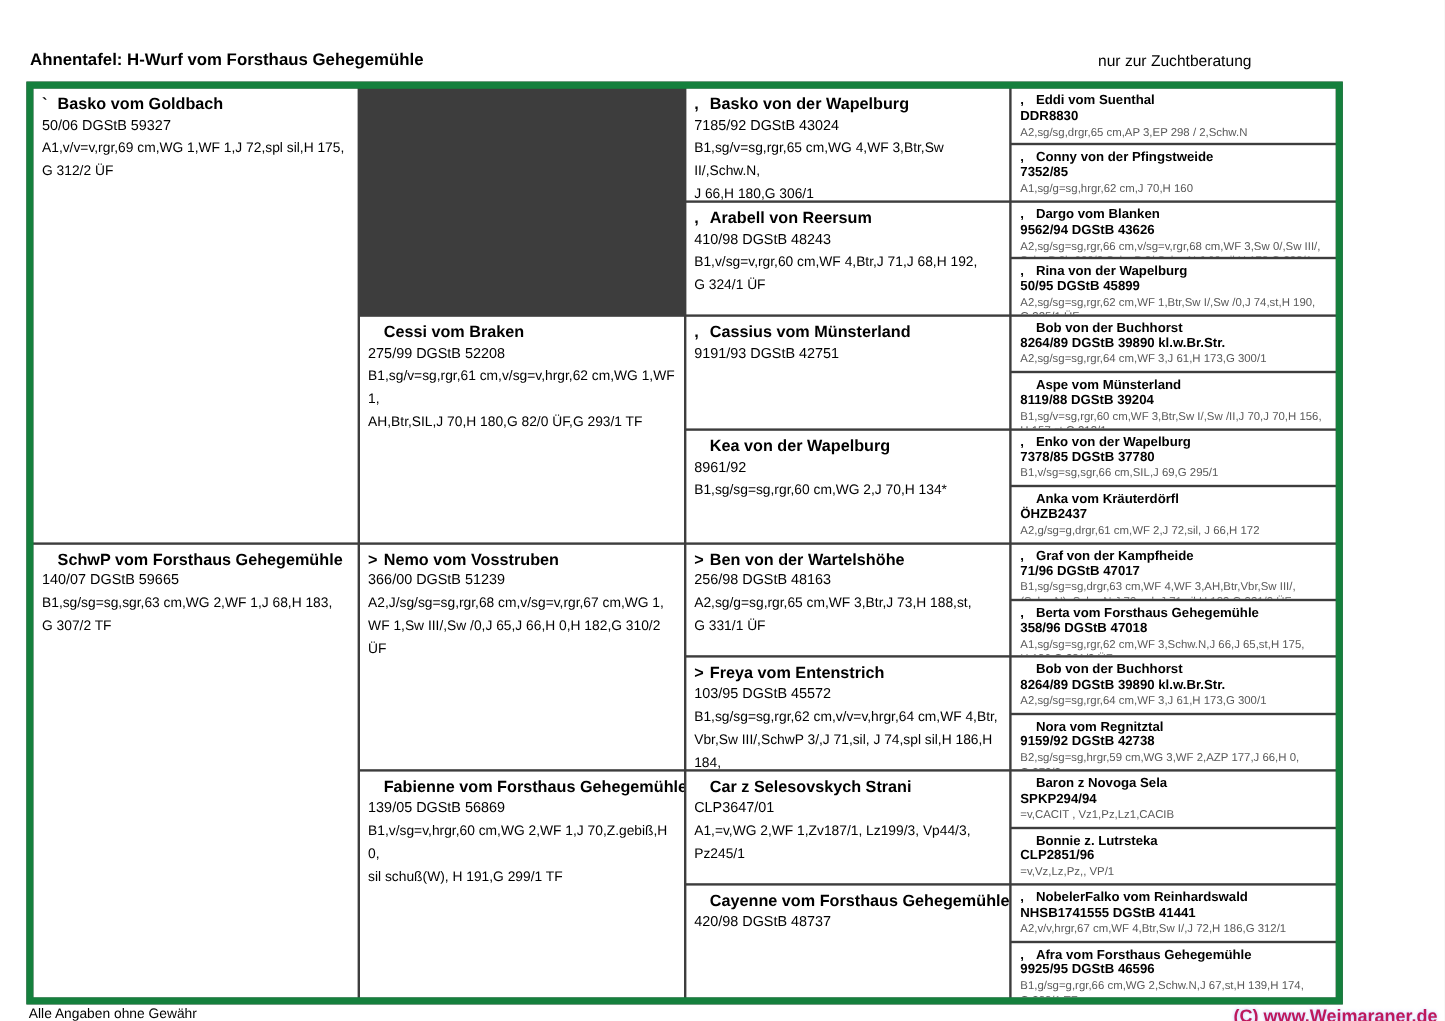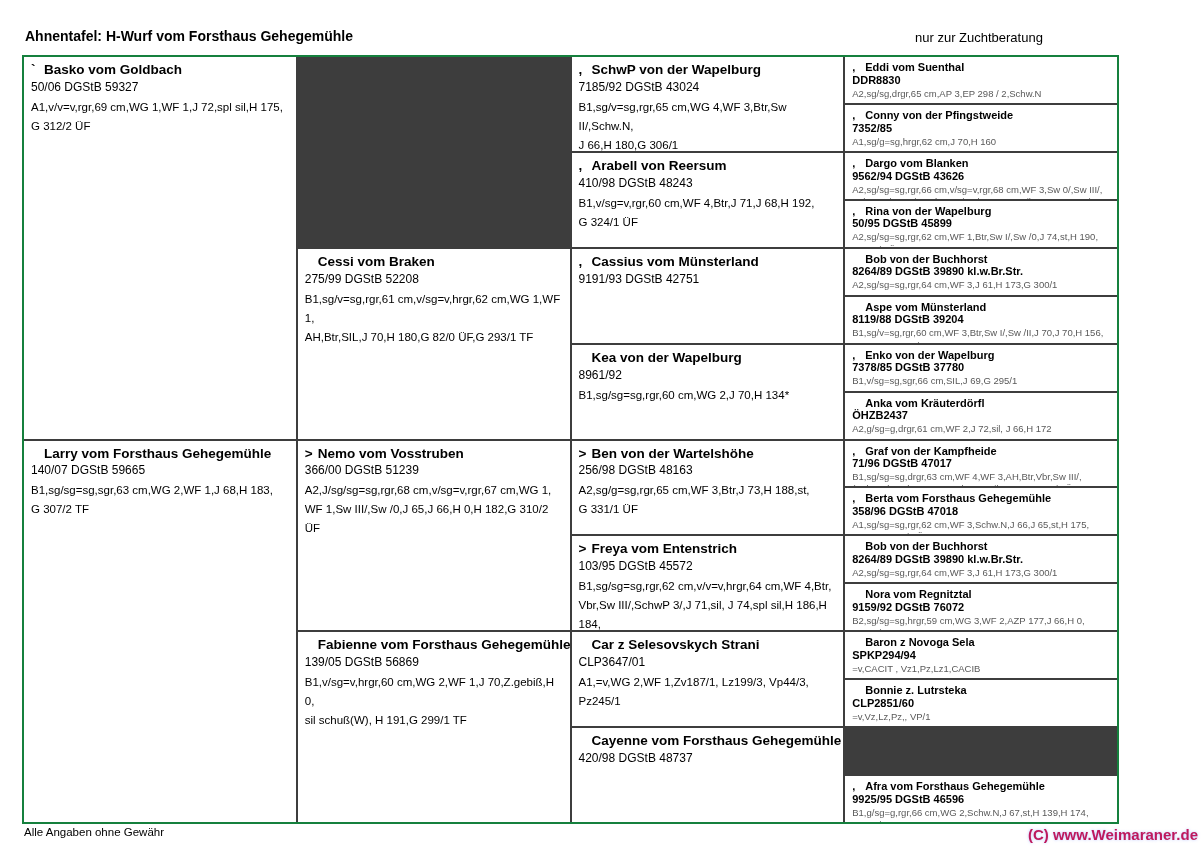--- a/index.html
+++ b/index.html
@@ -1,26 +1,26 @@
 <!DOCTYPE html>
 <html><head>
 <meta charset="utf-8">
 <style>
   * { margin: 0; padding: 0; box-sizing: border-box; }
   html,body { width: 1204px; height: 851px; background: #ffffff;
     font-family: "Liberation Sans", sans-serif; color: #000; overflow: hidden; }
-  .page { position: relative; width: 1204px; height: 696px; }
+  .page { position: relative; width: 1204px; height: 696px; margin-top: 13px; }
 
   .title { position: absolute; left: 25px; top: 28px; font-size: 14px; font-weight: bold; }
   .note  { position: absolute; left: 915px; top: 30px; font-size: 13px; }
 
   .pedigree {
     position: absolute; left: 22px; top: 55px; width: 1097px; height: 769px;
     display: grid; grid-template-columns: repeat(4, 1fr); grid-template-rows: repeat(16, 1fr);
-    background: #3d3d3d; border: 2px solid #15803d; gap: 2px;
+    background: #3d3d3d; border: 6px solid #15803d; gap: 2px;
   }
   .cell { background: #ffffff; padding: 5px 7px 3px 7px; overflow: hidden; }
   .name { font-weight: bold; white-space: nowrap; }
   .pfx  { display: inline-block; width: 13px; font-weight: bold; }
   .reg  { }
   .details { white-space: pre-line; color: #000; }
 
   .g1 .name, .g2 .name, .g3 .name { font-size: 13.5px; line-height: 1.25; }
   .g1 .reg,  .g2 .reg,  .g3 .reg  { font-size: 12px;  margin-top: 1px; }
   .g1 .details, .g2 .details, .g3 .details { font-size: 11.5px; line-height: 1.65; margin-top: 4px; }
@@ -44,21 +44,21 @@
 
   <div class="pedigree">
 
     <div class="cell g1" style="grid-column:1;grid-row:1/span 8">
       <div class="name"><span class="pfx">`</span><span>Basko vom Goldbach</span></div>
       <div class="reg">50/06 DGStB 59327</div>
       <div class="details">A1,v/v=v,rgr,69 cm,WG 1,WF 1,J 72,spl sil,H 175,
 G 312/2 ÜF</div>
     </div>
     <div class="cell g1" style="grid-column:1;grid-row:9/span 8">
-      <div class="name"><span class="pfx"></span><span>Larry vom Forsthaus Gehegemühle</span></div>
+      <div class="name"><span class="pfx"></span><span>SchwP vom Forsthaus Gehegemühle</span></div>
       <div class="reg">140/07 DGStB 59665</div>
       <div class="details">B1,sg/sg=sg,sgr,63 cm,WG 2,WF 1,J 68,H 183,
 G 307/2 TF</div>
     </div>
 
     <div class="cell g2" style="grid-column:2;grid-row:5/span 4">
       <div class="name"><span class="pfx"></span><span>Cessi vom Braken</span></div>
       <div class="reg">275/99 DGStB 52208</div>
       <div class="details">B1,sg/v=sg,rgr,61 cm,v/sg=v,hrgr,62 cm,WG 1,WF 1,
 AH,Btr,SIL,J 70,H 180,G 82/0 ÜF,G 293/1 TF</div>
@@ -70,21 +70,21 @@
 WF 1,Sw III/,Sw /0,J 65,J 66,H 0,H 182,G 310/2 ÜF</div>
     </div>
     <div class="cell g2" style="grid-column:2;grid-row:13/span 4">
       <div class="name"><span class="pfx"></span><span>Fabienne vom Forsthaus Gehegemühle</span></div>
       <div class="reg">139/05 DGStB 56869</div>
       <div class="details">B1,v/sg=v,hrgr,60 cm,WG 2,WF 1,J 70,Z.gebiß,H 0,
 sil schuß(W), H 191,G 299/1 TF</div>
     </div>
 
     <div class="cell g3" style="grid-column:3;grid-row:1/span 2">
-      <div class="name"><span class="pfx">,</span><span>SchwP von der Wapelburg</span></div>
+      <div class="name"><span class="pfx">,</span><span>Basko von der Wapelburg</span></div>
       <div class="reg">7185/92 DGStB 43024</div>
       <div class="details">B1,sg/v=sg,rgr,65 cm,WG 4,WF 3,Btr,Sw II/,Schw.N,
 J 66,H 180,G 306/1</div>
     </div>
     <div class="cell g3" style="grid-column:3;grid-row:3/span 2">
       <div class="name"><span class="pfx">,</span><span>Arabell von Reersum</span></div>
       <div class="reg">410/98 DGStB 48243</div>
       <div class="details">B1,v/sg=v,rgr,60 cm,WF 4,Btr,J 71,J 68,H 192,
 G 324/1 ÜF</div>
     </div>
@@ -175,33 +175,38 @@
       <div class="details">A1,sg/sg=sg,rgr,62 cm,WF 3,Schw.N,J 66,J 65,st,H 175,
 H 186,G 281/2 ÜF</div>
     </div>
     <div class="cell g4" style="grid-column:4;grid-row:11">
       <div class="name"><span class="pfx"></span><span>Bob von der Buchhorst</span></div>
       <div class="reg">8264/89 DGStB 39890 kl.w.Br.Str.</div>
       <div class="details">A2,sg/sg=sg,rgr,64 cm,WF 3,J 61,H 173,G 300/1</div>
     </div>
     <div class="cell g4" style="grid-column:4;grid-row:12">
       <div class="name"><span class="pfx"></span><span>Nora vom Regnitztal</span></div>
-      <div class="reg">9159/92 DGStB 76072</div>
+      <div class="reg">9159/92 DGStB 42738</div>
       <div class="details">B2,sg/sg=sg,hrgr,59 cm,WG 3,WF 2,AZP 177,J 66,H 0,
 G 272/3</div>
     </div>
     <div class="cell g4" style="grid-column:4;grid-row:13">
       <div class="name"><span class="pfx"></span><span>Baron z Novoga Sela</span></div>
       <div class="reg">SPKP294/94</div>
       <div class="details">=v,CACIT , Vz1,Pz,Lz1,CACIB</div>
     </div>
     <div class="cell g4" style="grid-column:4;grid-row:14">
       <div class="name"><span class="pfx"></span><span>Bonnie z. Lutrsteka</span></div>
-      <div class="reg">CLP2851/60</div>
+      <div class="reg">CLP2851/96</div>
       <div class="details">=v,Vz,Lz,Pz,, VP/1</div>
+    </div>
+    <div class="cell g4" style="grid-column:4;grid-row:15">
+      <div class="name"><span class="pfx">,</span><span>NobelerFalko vom Reinhardswald</span></div>
+      <div class="reg">NHSB1741555 DGStB 41441</div>
+      <div class="details">A2,v/v,hrgr,67 cm,WF 4,Btr,Sw I/,J 72,H 186,G 312/1</div>
     </div>
     <div class="cell g4" style="grid-column:4;grid-row:16">
       <div class="name"><span class="pfx">,</span><span>Afra vom Forsthaus Gehegemühle</span></div>
       <div class="reg">9925/95 DGStB 46596</div>
       <div class="details">B1,g/sg=g,rgr,66 cm,WG 2,Schw.N,J 67,st,H 139,H 174,
 G 288/1 TF</div>
     </div>
 
   </div>
 

